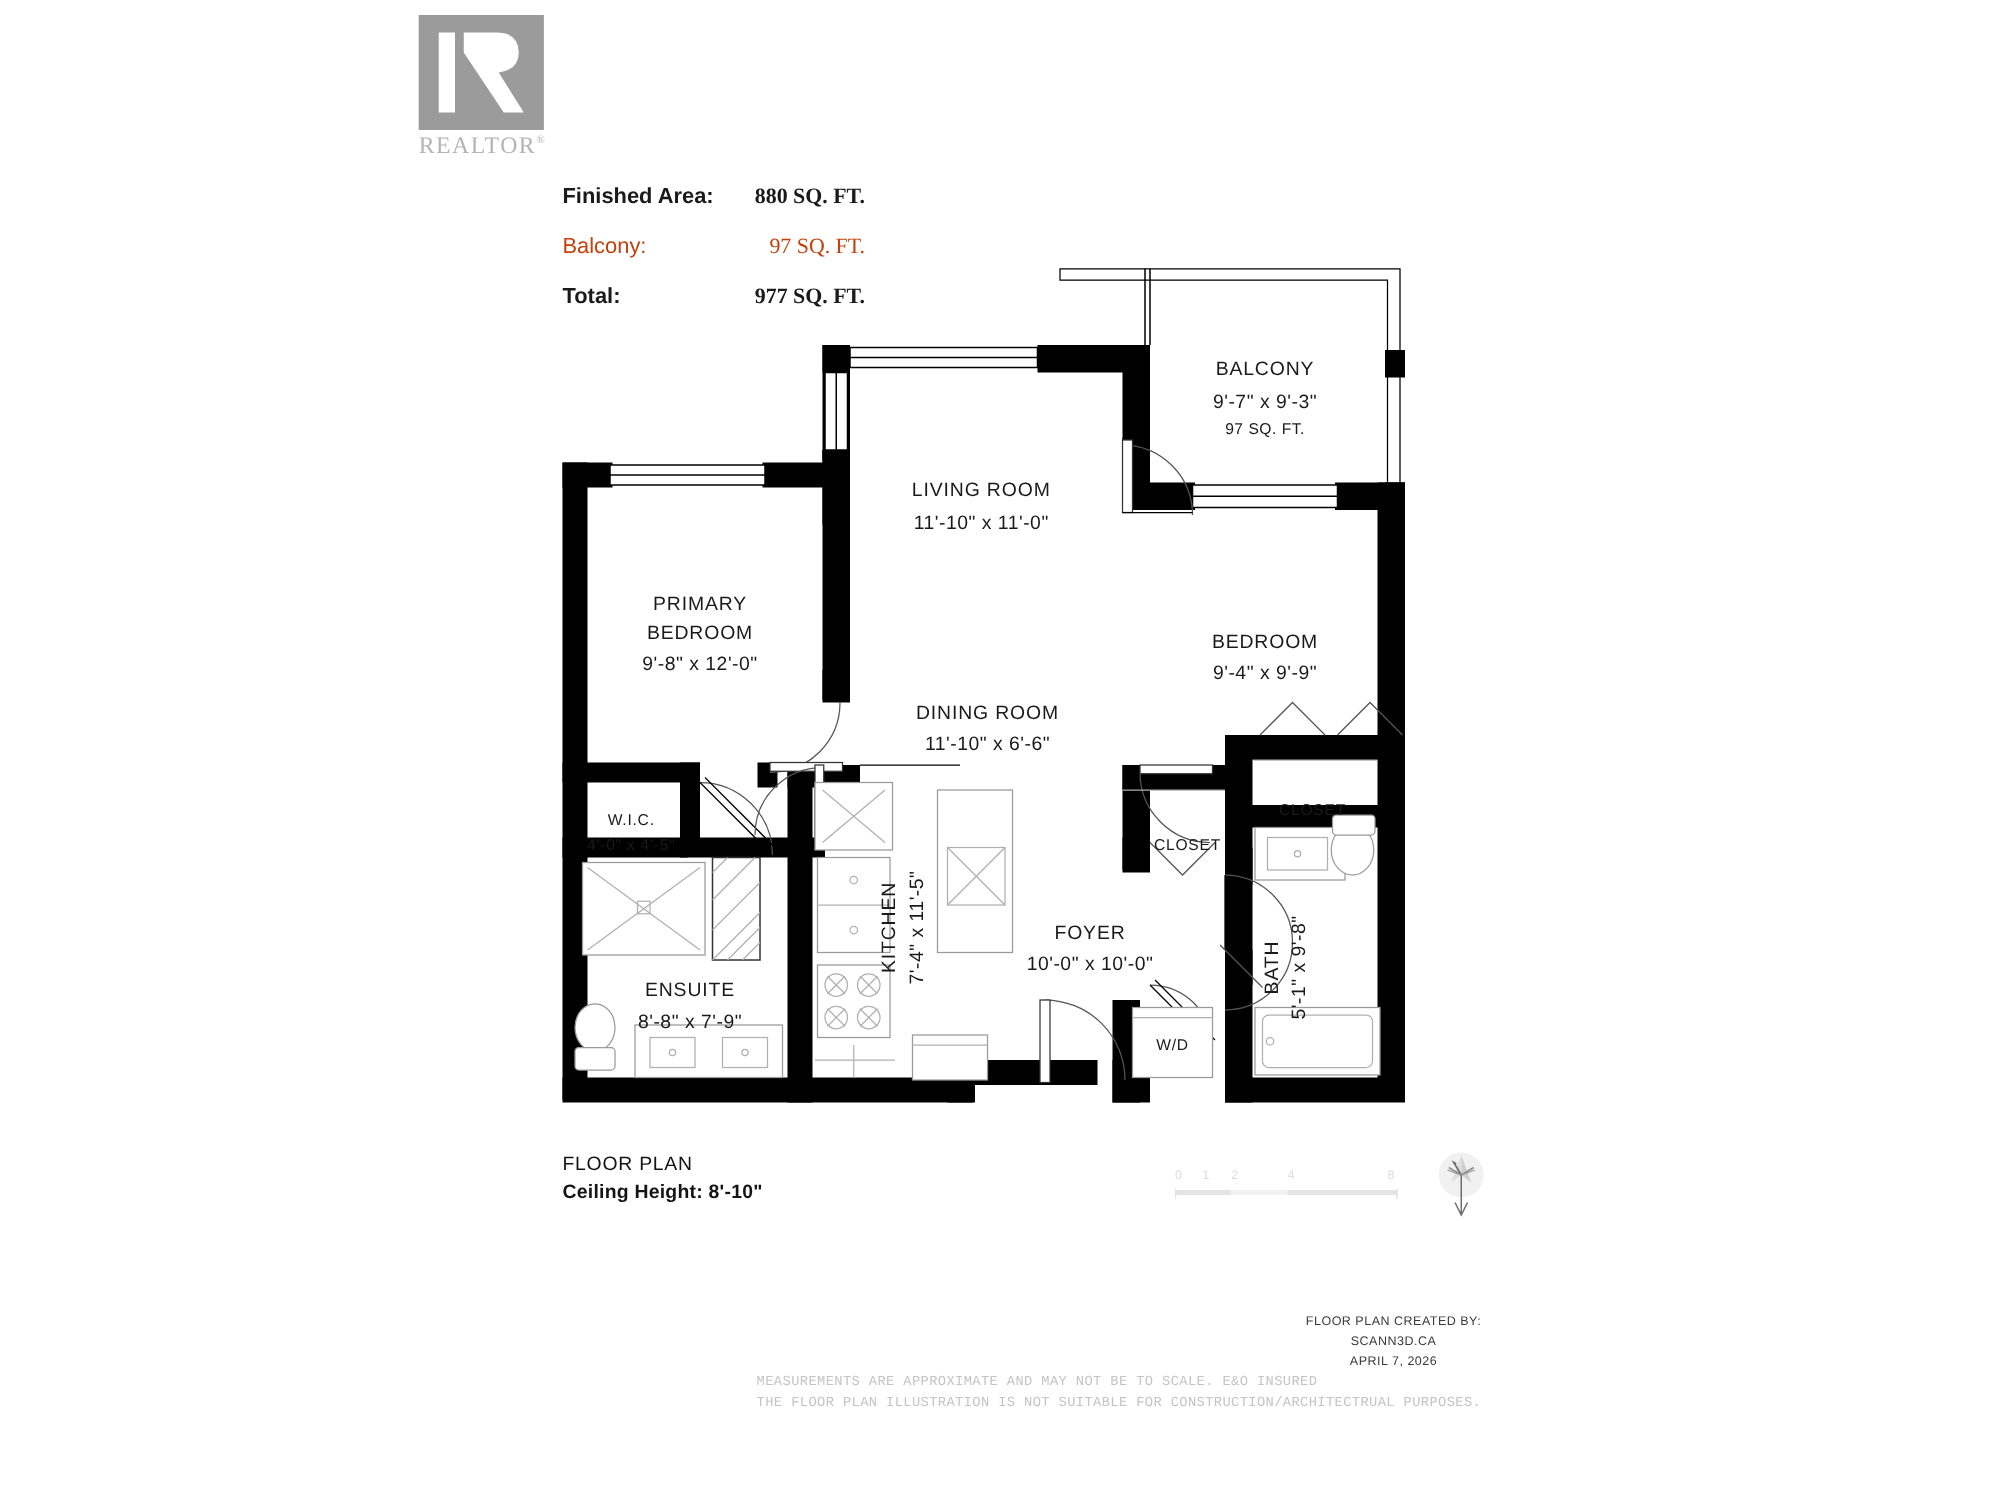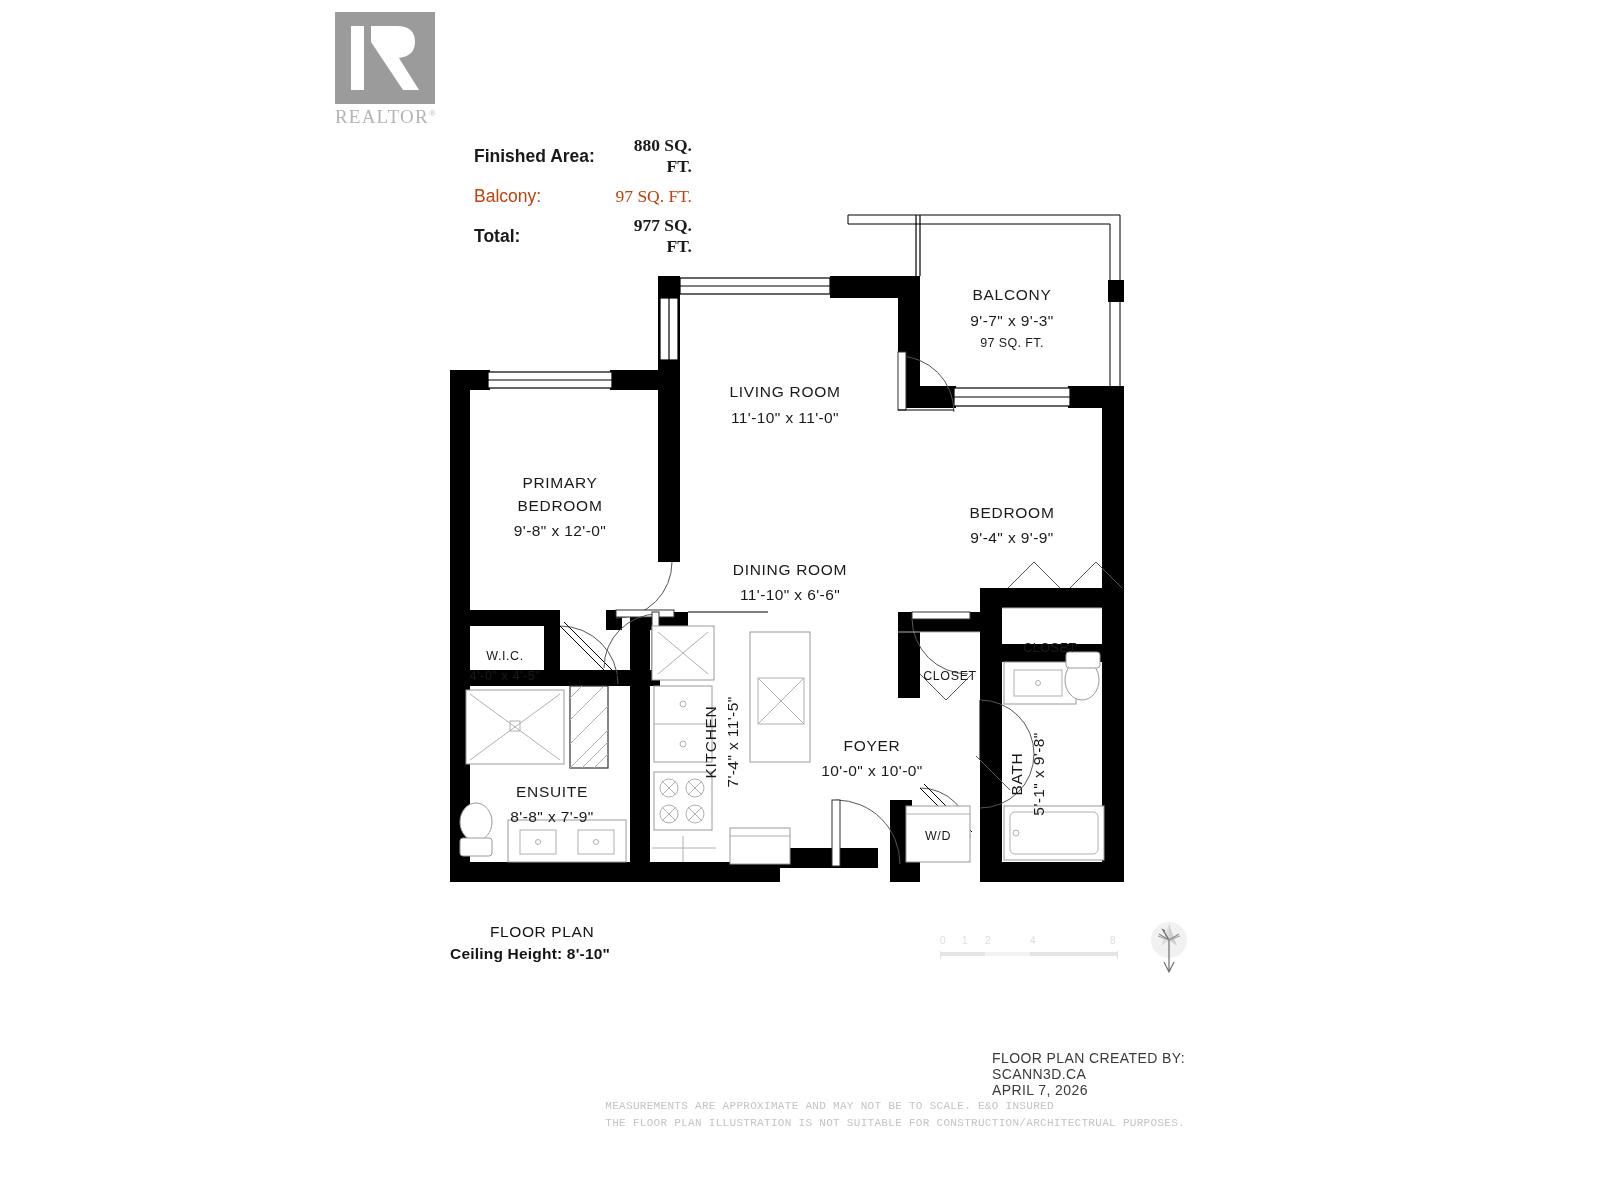--- a/index.html
+++ b/index.html
@@ -58,21 +58,21 @@
     position: absolute;
     left: 450px; top: 136px;
     width: 300px;
   }
   .area-row {
     display: flex;
     height: 40px;
     align-items: center;
     font-size: 17.5px;
   }
-  .area-row .lbl { width: 148px; margin-left: 24px; }
+  .area-row .lbl { width: 148px; }
   .area-row .val { width: 152px; text-align: right; padding-right: 58px; font-family: Liberation Serif, serif; }
   .area-row.strong .lbl, .area-row.strong .val {
     font-weight: bold; color: #1a1a1a;
   }
   .area-row.muted .lbl, .area-row.muted .val {
     font-weight: normal; color: #c2410c;
   }
 
   
   #plan-wrap {
@@ -118,21 +118,21 @@
   .doorleaf { fill: #ffffff; stroke: #333333; stroke-width: 1; }
   .winline { fill: none; stroke: #000000; stroke-width: 1.2; }
 
   
   #plan-caption {
     position: absolute;
     left: 450px; top: 921px;
     font-size: 15.5px; color: #141414;
     line-height: 22px;
   }
-  #plan-caption .l1 { letter-spacing: 0.6px; margin-left: 40px; }
+  #plan-caption .l1 { letter-spacing: 0.6px; }
   #plan-caption .l2 { font-weight: bold; letter-spacing: 0.2px; }
 
   #scalebar {
     position: absolute;
     left: 940px; top: 935px;
     width: 180px; height: 30px;
   }
   #scalebar .ticks {
     position: relative; height: 14px;
     font-size: 10px; color: #dddddd;
@@ -146,22 +146,22 @@
 
   #compass {
     position: absolute;
     left: 1145px; top: 920px;
     width: 48px; height: 56px;
   }
 
   #credits {
     position: absolute;
     right: 415px; top: 1050px;
-    text-align: left;
-    font-size: 14px;
+    text-align: center;
+    font-size: 10px;
     color: #3a3a3a;
     line-height: 16px;
     letter-spacing: 0.4px;
   }
   #disclaimer {
     position: absolute;
     right: 415px; top: 1098px;
     text-align: left;
     font-size: 11px;
     color: #c4c4c4;

